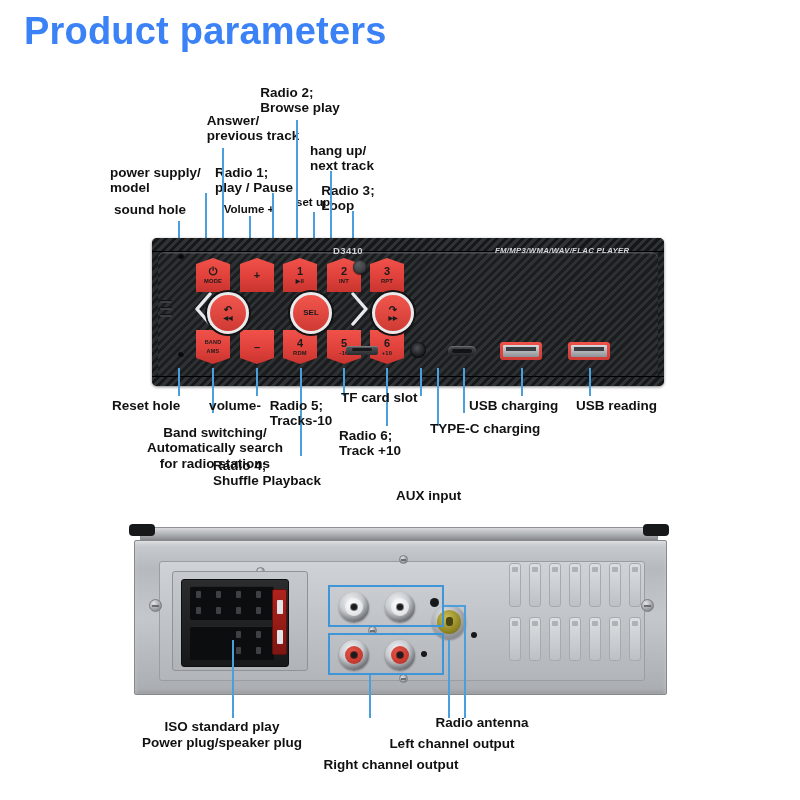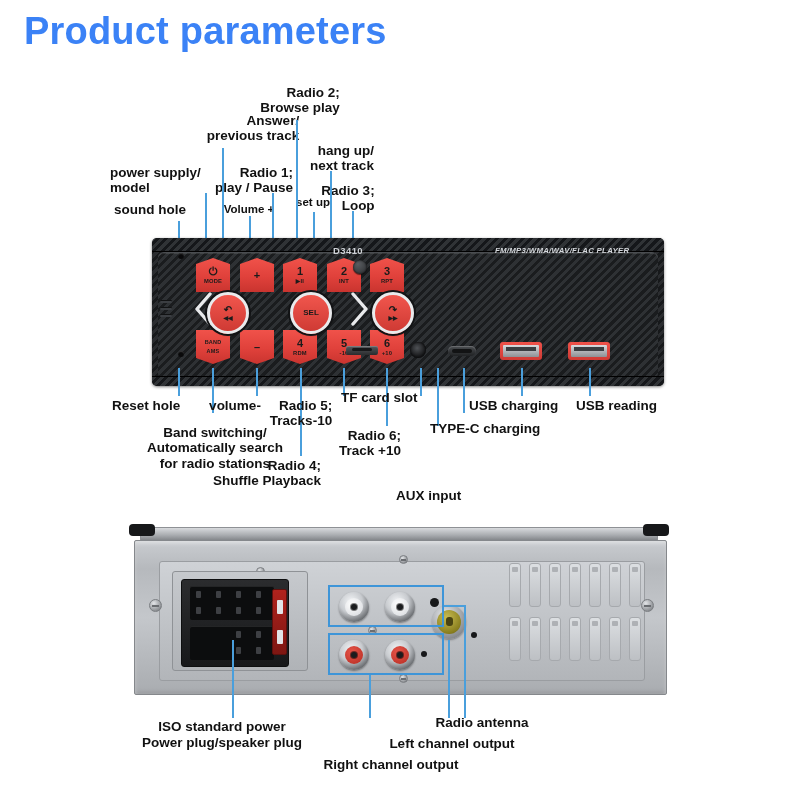--- a/index.html
+++ b/index.html
@@ -14,21 +14,21 @@
   .title{
     position:absolute;left:0;top:10px;width:800px;text-align:left;
     font-size:38px;font-weight:700;letter-spacing:.2px;color:#3b82f6;padding-left:24px;
   }
 
   
   .lbl{
     position:absolute;font-size:13.5px;font-weight:700;color:#111;
     line-height:1.14;white-space:pre;
   }
-  .lbl.c{text-align:right;transform:translateX(-50%);}
+  .lbl.c{text-align:left;transform:translateX(-50%);}
   .lbl.l{text-align:left;}
   .lbl.sm{font-size:11.5px;}
 
   
   .ld{position:absolute;background:#4a9fdc;width:2px;}
   .ldh{position:absolute;background:#4a9fdc;height:2px;}
 
   
   .front{
     position:absolute;left:152px;top:238px;width:512px;height:148px;
@@ -475,19 +475,19 @@
 
   <div class="bbox" style="left:328px;top:585px;width:116px;height:42px;"></div>
   <div class="bbox" style="left:328px;top:633px;width:116px;height:42px;"></div>
 
   <div class="ld" style="left:232px;top:640px;height:78px;"></div>
   <div class="ld" style="left:369px;top:675px;height:43px;"></div>
   <div class="ldh" style="left:444px;top:605px;width:22px;"></div>
   <div class="ld" style="left:464px;top:605px;height:113px;"></div>
   <div class="ld" style="left:448px;top:640px;height:78px;"></div>
 
-  <div class="lbl c" style="left:222px;top:719px;">ISO standard power</div>
+  <div class="lbl c" style="left:222px;top:719px;">ISO standard play</div>
   <div class="lbl c" style="left:222px;top:735px;">Power plug/speaker plug</div>
   <div class="lbl c" style="left:391px;top:757px;">Right channel output</div>
   <div class="lbl c" style="left:452px;top:736px;">Left channel output</div>
   <div class="lbl c" style="left:482px;top:715px;">Radio antenna</div>
 
 </div>
 
 </body></html>

